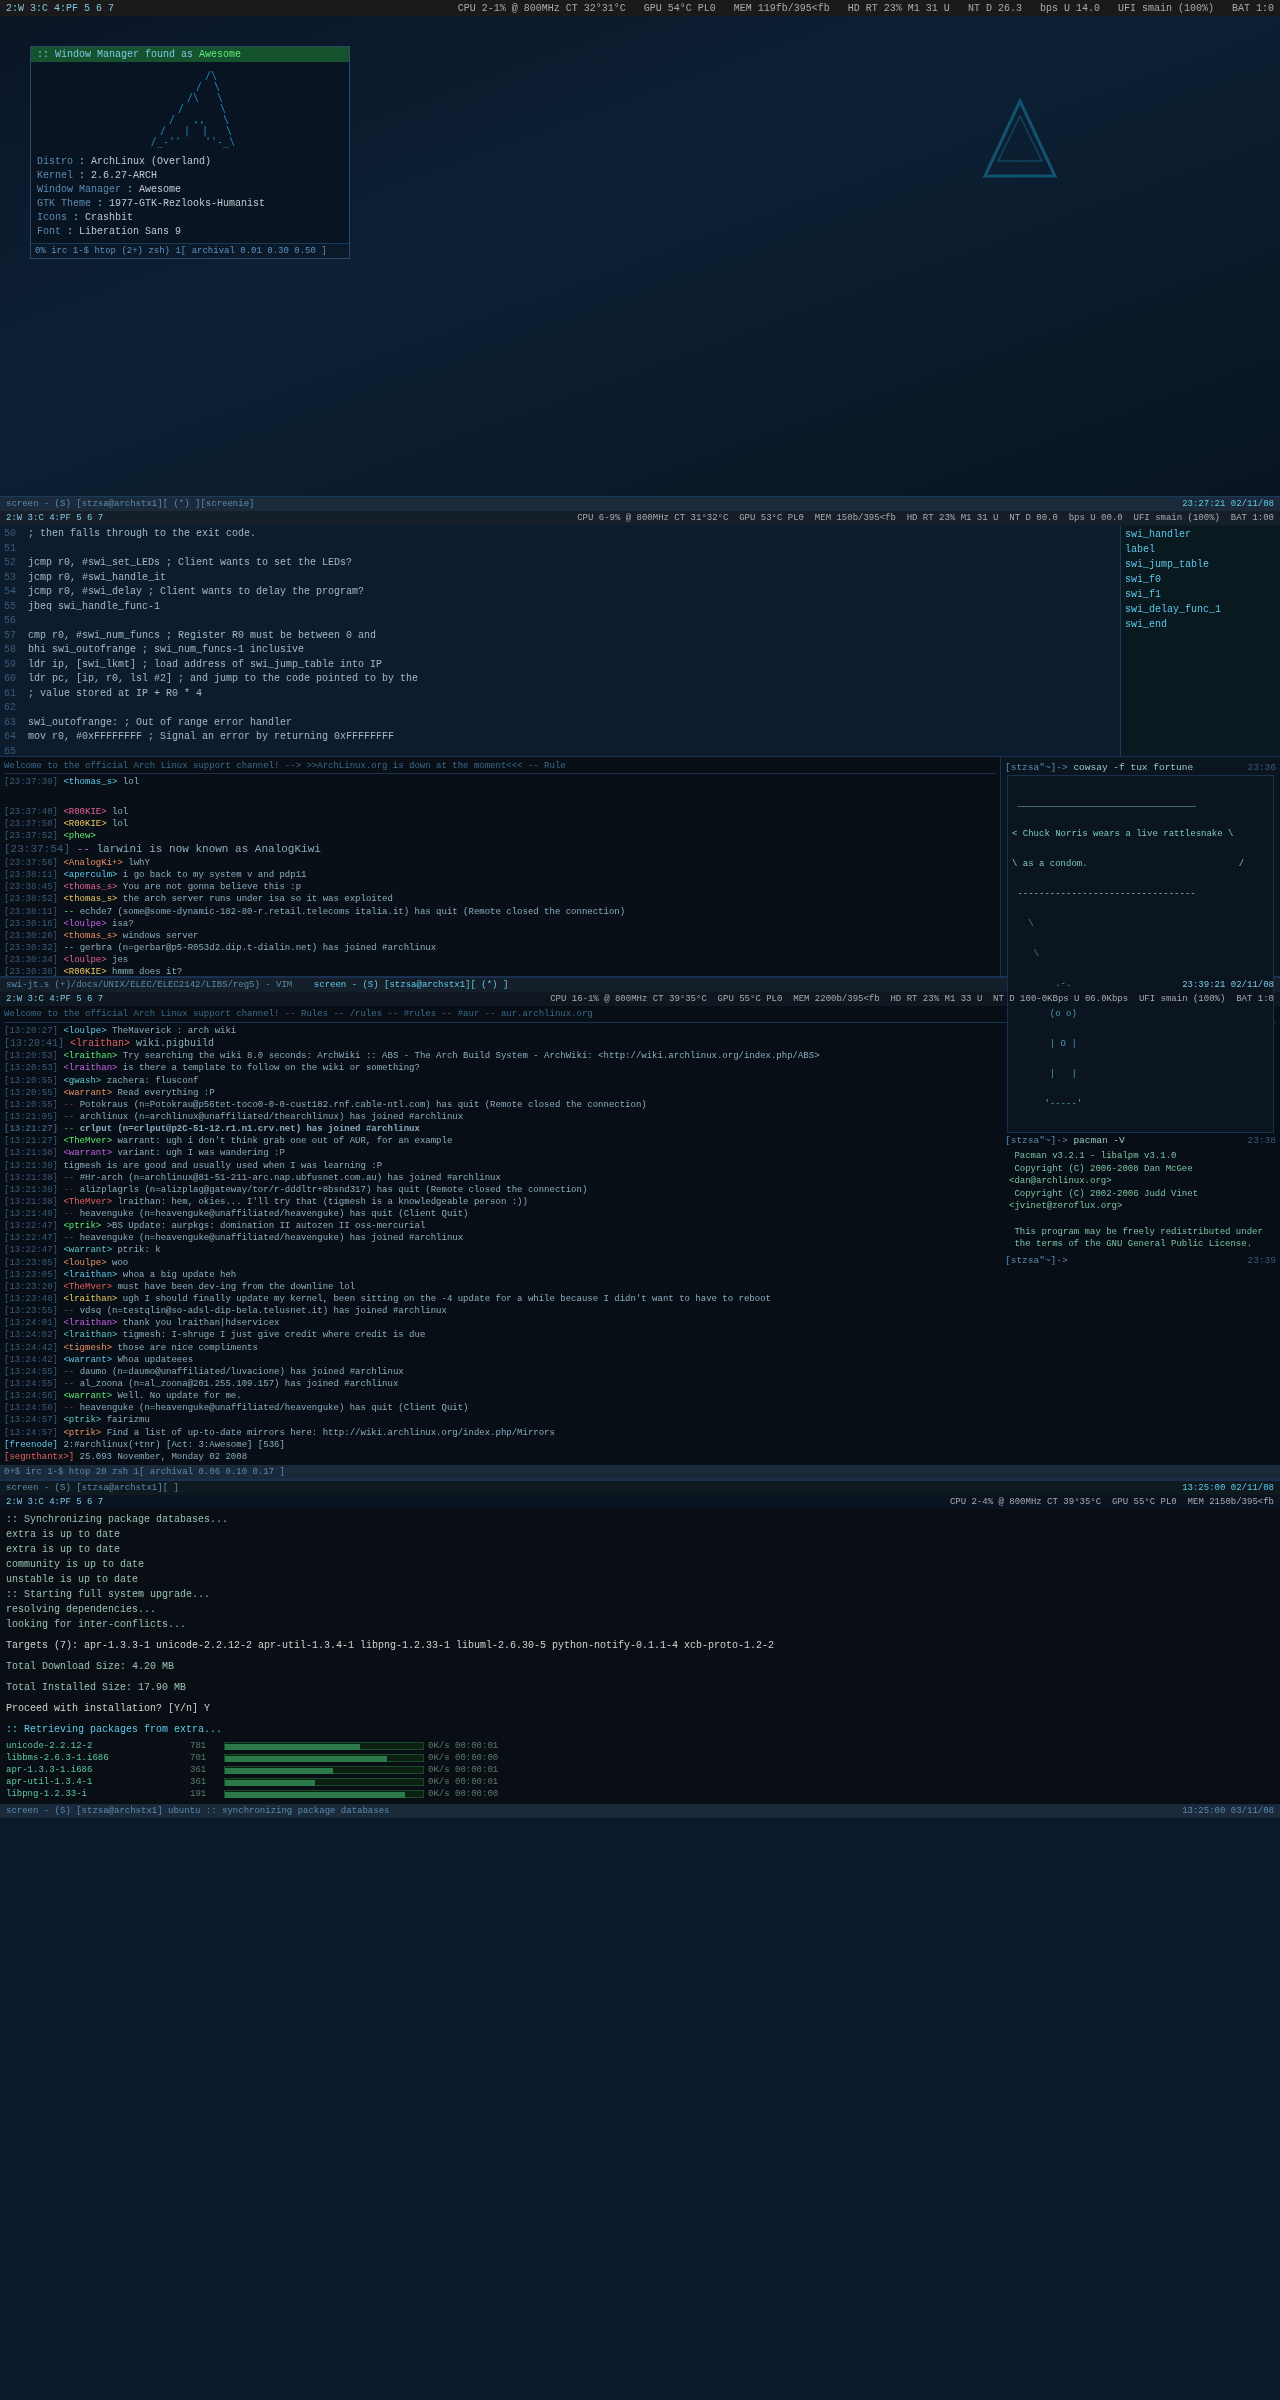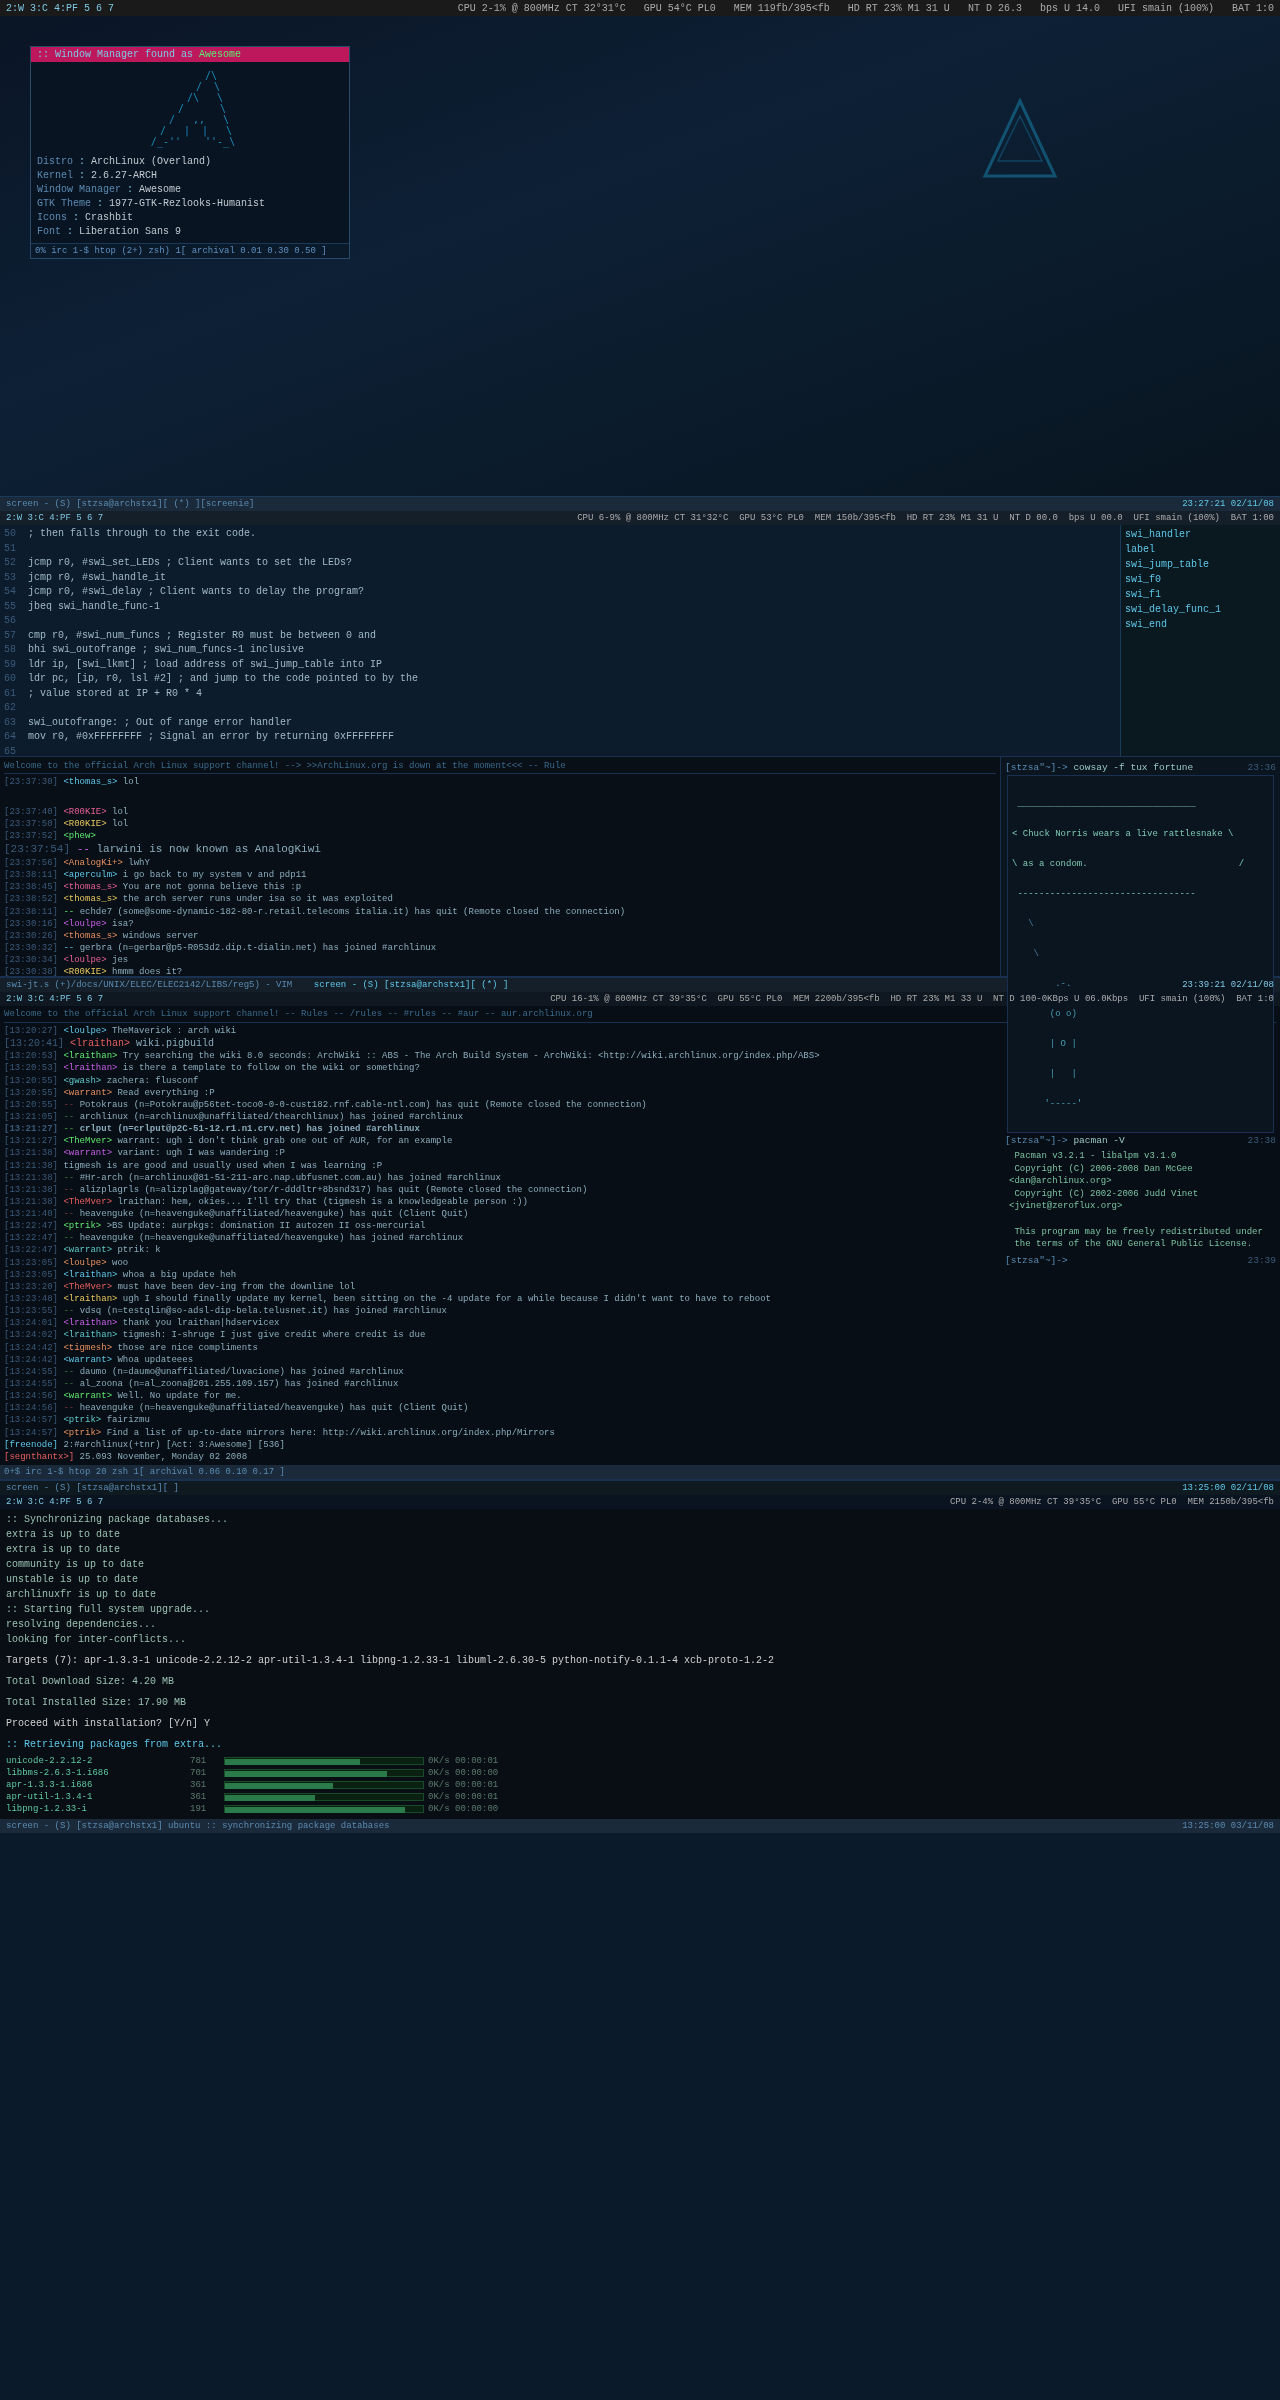--- a/index.html
+++ b/index.html
@@ -41,21 +41,21 @@
     .terminal-window {
       position: absolute;
       top: 30px;
       left: 30px;
       width: 320px;
       background: rgba(10,20,35,0.95);
       border: 1px solid #2a4a6a;
       font-size: 10px;
     }
     .terminal-titlebar {
-      background: #be185d;
+      background: #14532d;
       padding: 2px 6px;
       color: #7ec8e3;
       font-size: 10px;
       display: flex;
       justify-content: space-between;
     }
     .terminal-body {
       padding: 4px 6px;
       color: #7ec8e3;
       font-size: 10px;
@@ -555,21 +555,20 @@
     </span>
   </div>
 
   <div class="pkg-text" id="pkg-sync-lines">
 
   <div style="font-size: 10px; line-height: 1.5; color: rgb(154, 192, 176);">:: Synchronizing package databases...</div>
       <div style="font-size: 10px; line-height: 1.5; color: rgb(154, 192, 176);"> extra is up to date</div>
       <div style="font-size: 10px; line-height: 1.5; color: rgb(154, 192, 176);"> extra is up to date</div>
       <div style="font-size: 10px; line-height: 1.5; color: rgb(154, 192, 176);"> community is up to date</div>
       <div style="font-size: 10px; line-height: 1.5; color: rgb(154, 192, 176);"> unstable is up to date</div>
-      <div style="font-size: 10px; line-height: 1.5; color: rgb(154, 192, 176);"> archlinuxfr is up to date</div>
       <div style="font-size: 10px; line-height: 1.5; color: rgb(154, 192, 176);">:: Starting full system upgrade...</div>
       <div style="font-size: 10px; line-height: 1.5; color: rgb(154, 192, 176);"> resolving dependencies...</div>
       <div style="font-size: 10px; line-height: 1.5; color: rgb(154, 192, 176);"> looking for inter-conflicts...</div>
     </div>
 
   <div class="pkg-text">
     <span style="color:#d0d0d0">Targets (7): apr-1.3.3-1  unicode-2.2.12-2  apr-util-1.3.4-1  libpng-1.2.33-1  libuml-2.6.30-5  python-notify-0.1.1-4  xcb-proto-1.2-2</span>
   </div>
   <div class="pkg-text">
     <span>Total Download Size:    4.20 MB</span>

